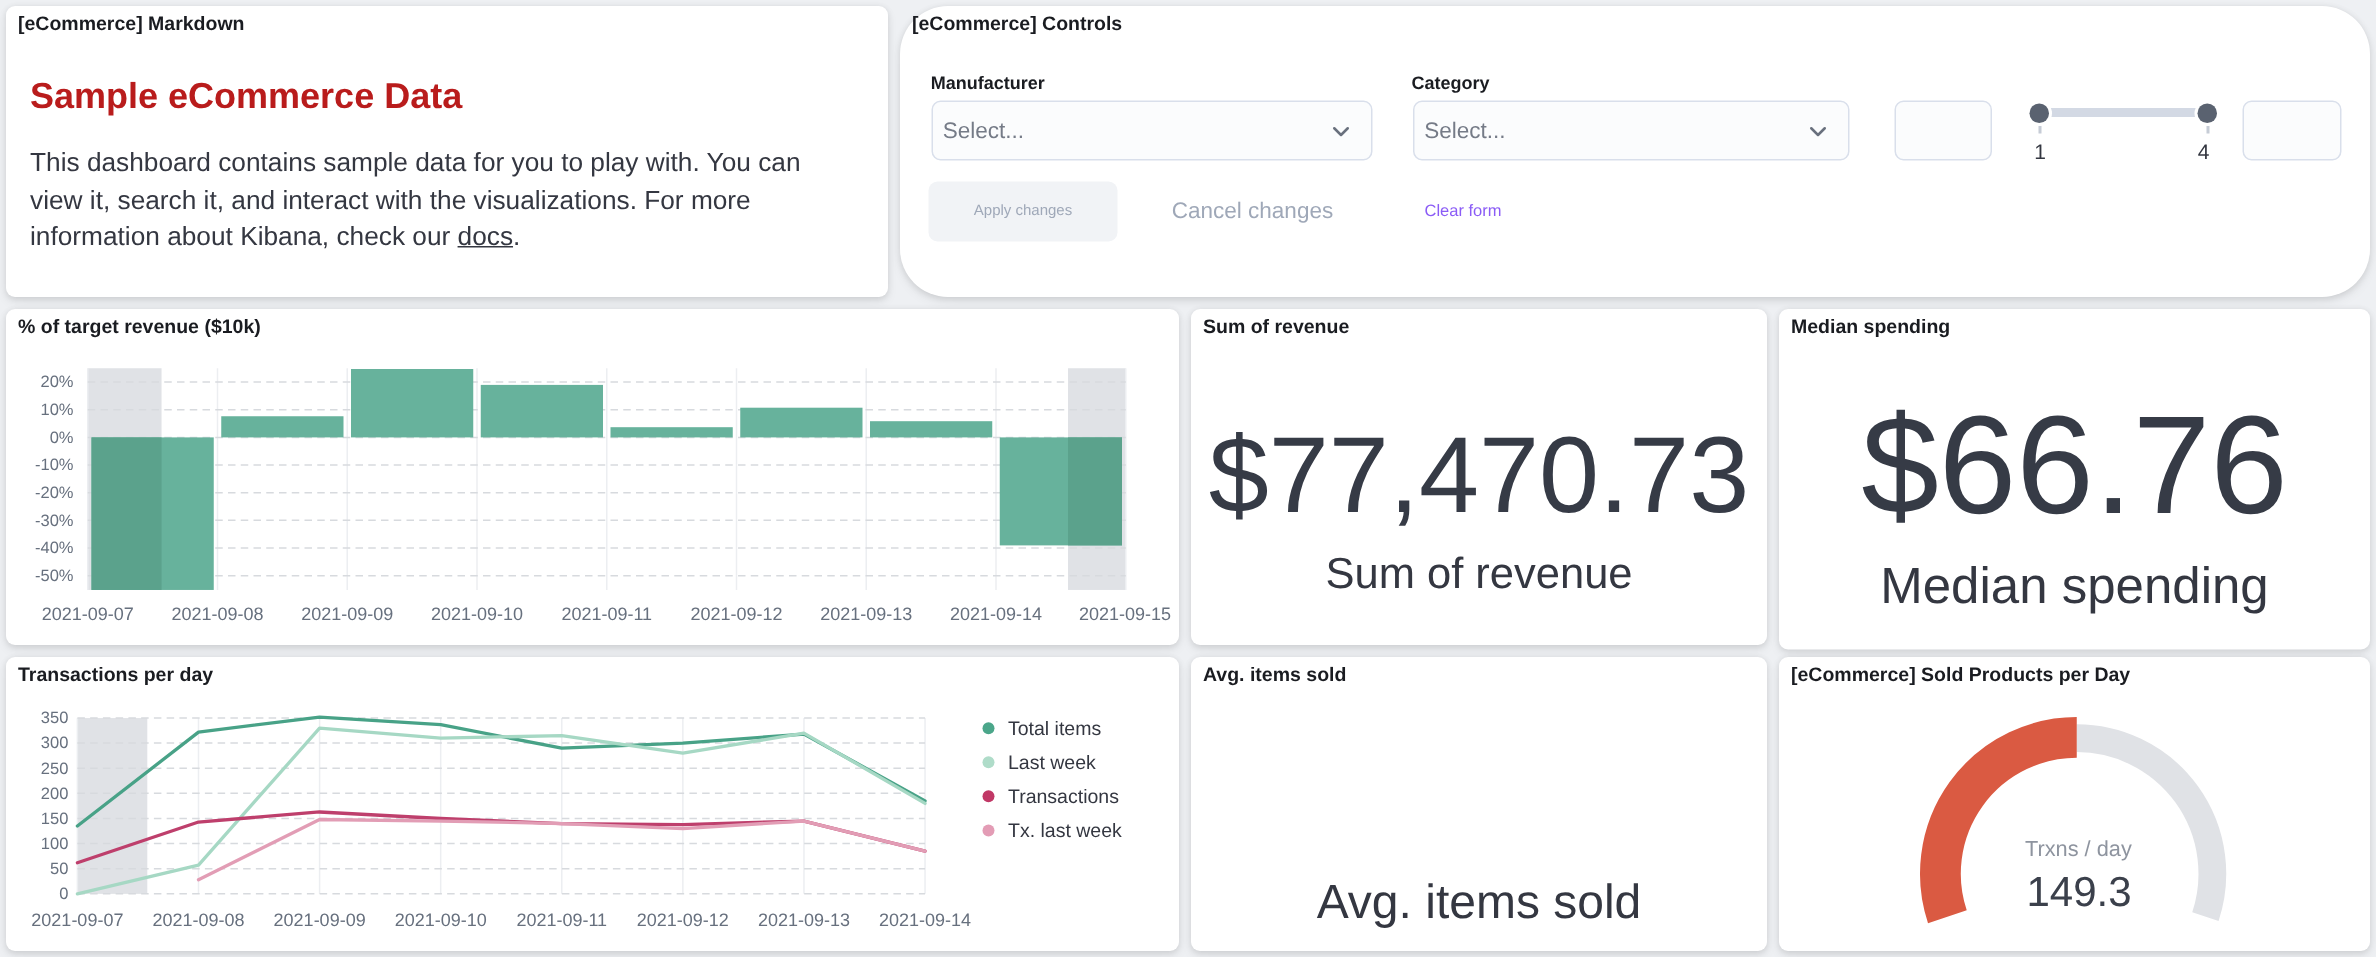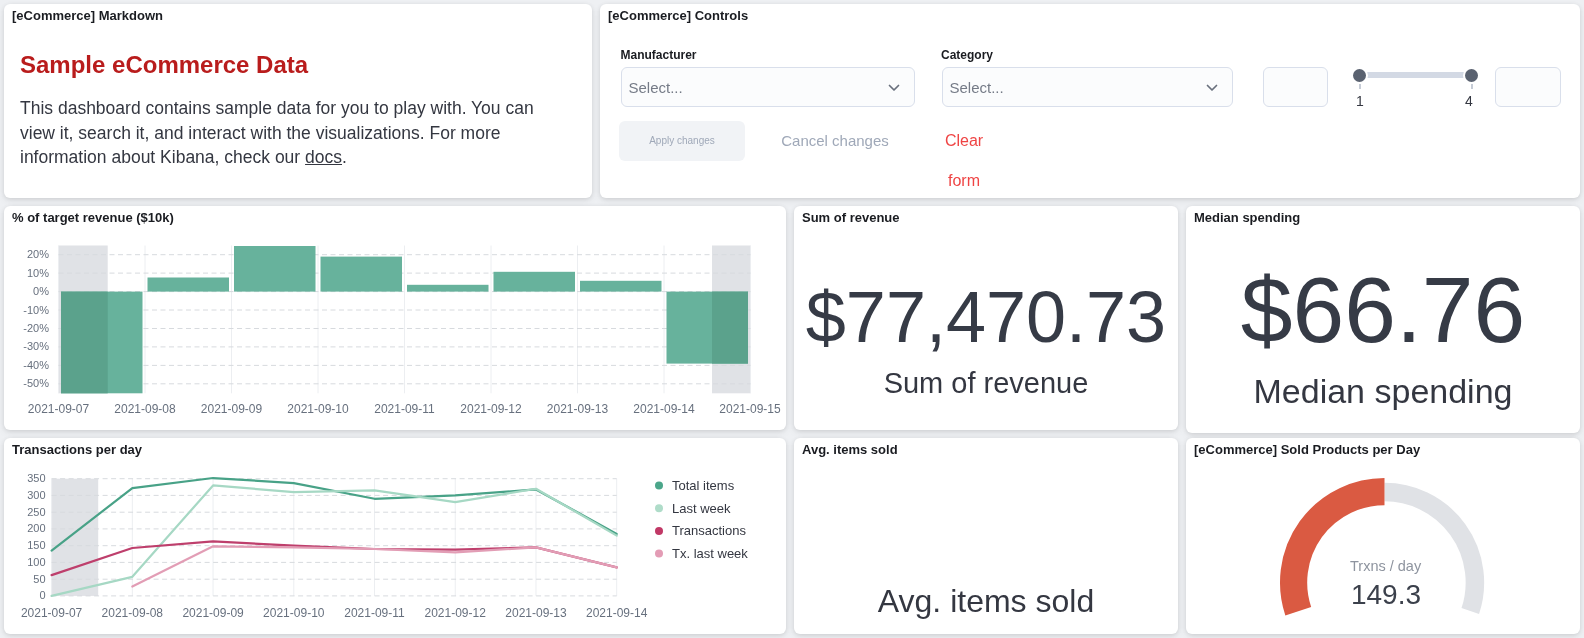--- a/index.html
+++ b/index.html
@@ -13,21 +13,21 @@
 .sub { position:absolute; width:100%; text-align:center; color:#343741; line-height:1; }
 </style></head>
 <body>
 
 <div class="panel" style="left:4px;top:4px;width:588px;height:194px;">
   <div class="ptitle">[eCommerce] Markdown</div>
   <div style="position:absolute;left:16px;top:47px;font-size:24px;font-weight:700;color:#b91c1c;">Sample eCommerce Data</div>
   <div style="position:absolute;left:16px;top:92px;font-size:17.5px;color:#343741;line-height:24.6px;">This dashboard contains sample data for you to play with. You can<br>view it, search it, and interact with the visualizations. For more<br>information about Kibana, check our <span style="text-decoration:underline;">docs</span>.</div>
 </div>
 
-<div class="panel" style="left:600px;top:4px;width:980px;height:194px;">
+<div class="panel" style="left:600px;top:4px;width:980px;height:194px;border-radius:32px;">
   <div class="ptitle">[eCommerce] Controls</div>
   <div class="lbl" style="left:20.5px;top:44px;">Manufacturer</div>
   <div class="sel" style="left:20.5px;top:63px;width:294px;">
       <span class="ph">Select...</span>
       <svg width="16" height="16" viewBox="0 0 16 16" style="position:absolute;right:12px;top:12px">
         <path d="M3.5 5.5 L8 10 L12.5 5.5" fill="none" stroke="#69707d" stroke-width="1.7" stroke-linecap="round" stroke-linejoin="round"></path>
       </svg>
     </div>
   <div class="lbl" style="left:341px;top:44px;">Category</div>
   <div class="sel" style="left:341.5px;top:63px;width:291px;">
@@ -43,21 +43,21 @@
   <div style="position:absolute;left:755px;top:68px;width:121px;height:6px;background:#d3d9e4;border-radius:3px;"></div>
   <div style="position:absolute;left:753px;top:64.5px;width:13px;height:13px;border-radius:50%;background:#5a6270;box-shadow:0 0 0 2px #fff;"></div>
   <div style="position:absolute;left:865px;top:64.5px;width:13px;height:13px;border-radius:50%;background:#5a6270;box-shadow:0 0 0 2px #fff;"></div>
   <div style="position:absolute;left:758.8px;top:80px;width:2px;height:5px;background:#c6ccd6;"></div>
   <div style="position:absolute;left:870.8px;top:80px;width:2px;height:5px;background:#c6ccd6;"></div>
   <div style="position:absolute;left:753px;top:89px;width:14px;text-align:center;font-size:14px;color:#343741;">1</div>
   <div style="position:absolute;left:862px;top:89px;width:14px;text-align:center;font-size:14px;color:#343741;">4</div>
 
   <div style="position:absolute;left:19px;top:117px;width:126px;height:40px;background:#f1f3f6;border-radius:6px;text-align:center;line-height:40px;font-size:10px;font-weight:500;color:#9fa8b8;">Apply changes</div>
   <div style="position:absolute;left:179px;top:117px;width:112px;height:40px;text-align:center;line-height:40px;font-size:15px;font-weight:500;color:#9fa8b8;">Cancel changes</div>
-  <div style="position:absolute;left:327px;top:117px;width:74px;height:40px;text-align:center;line-height:40px;font-size:16px;font-weight:500;color:#ef4444;">Clear form</div>
+  <div style="position:absolute;left:327px;top:117px;width:74px;height:40px;text-align:right;line-height:40px;font-size:11px;font-weight:500;color:#8b5cf6;">Clear form</div>
 </div>
 
 <div class="panel" style="left:4px;top:206px;width:782px;height:224px;">
   <svg width="782" height="224" viewBox="0 0 782 224" style="position:absolute;left:0;top:0">
       <rect x="54.5" y="39.5" width="49.2" height="147.8" fill="#e0e2e6"></rect>
       <rect x="708" y="39.5" width="38.5" height="147.8" fill="#e0e2e6"></rect>
       <line x1="54.5" y1="39.5" x2="54.5" y2="187.3" stroke="#eceef1" stroke-width="1"></line>
       <line x1="141.0" y1="39.5" x2="141.0" y2="187.3" stroke="#eceef1" stroke-width="1"></line>
       <line x1="227.5" y1="39.5" x2="227.5" y2="187.3" stroke="#eceef1" stroke-width="1"></line>
       <line x1="314.0" y1="39.5" x2="314.0" y2="187.3" stroke="#eceef1" stroke-width="1"></line>

